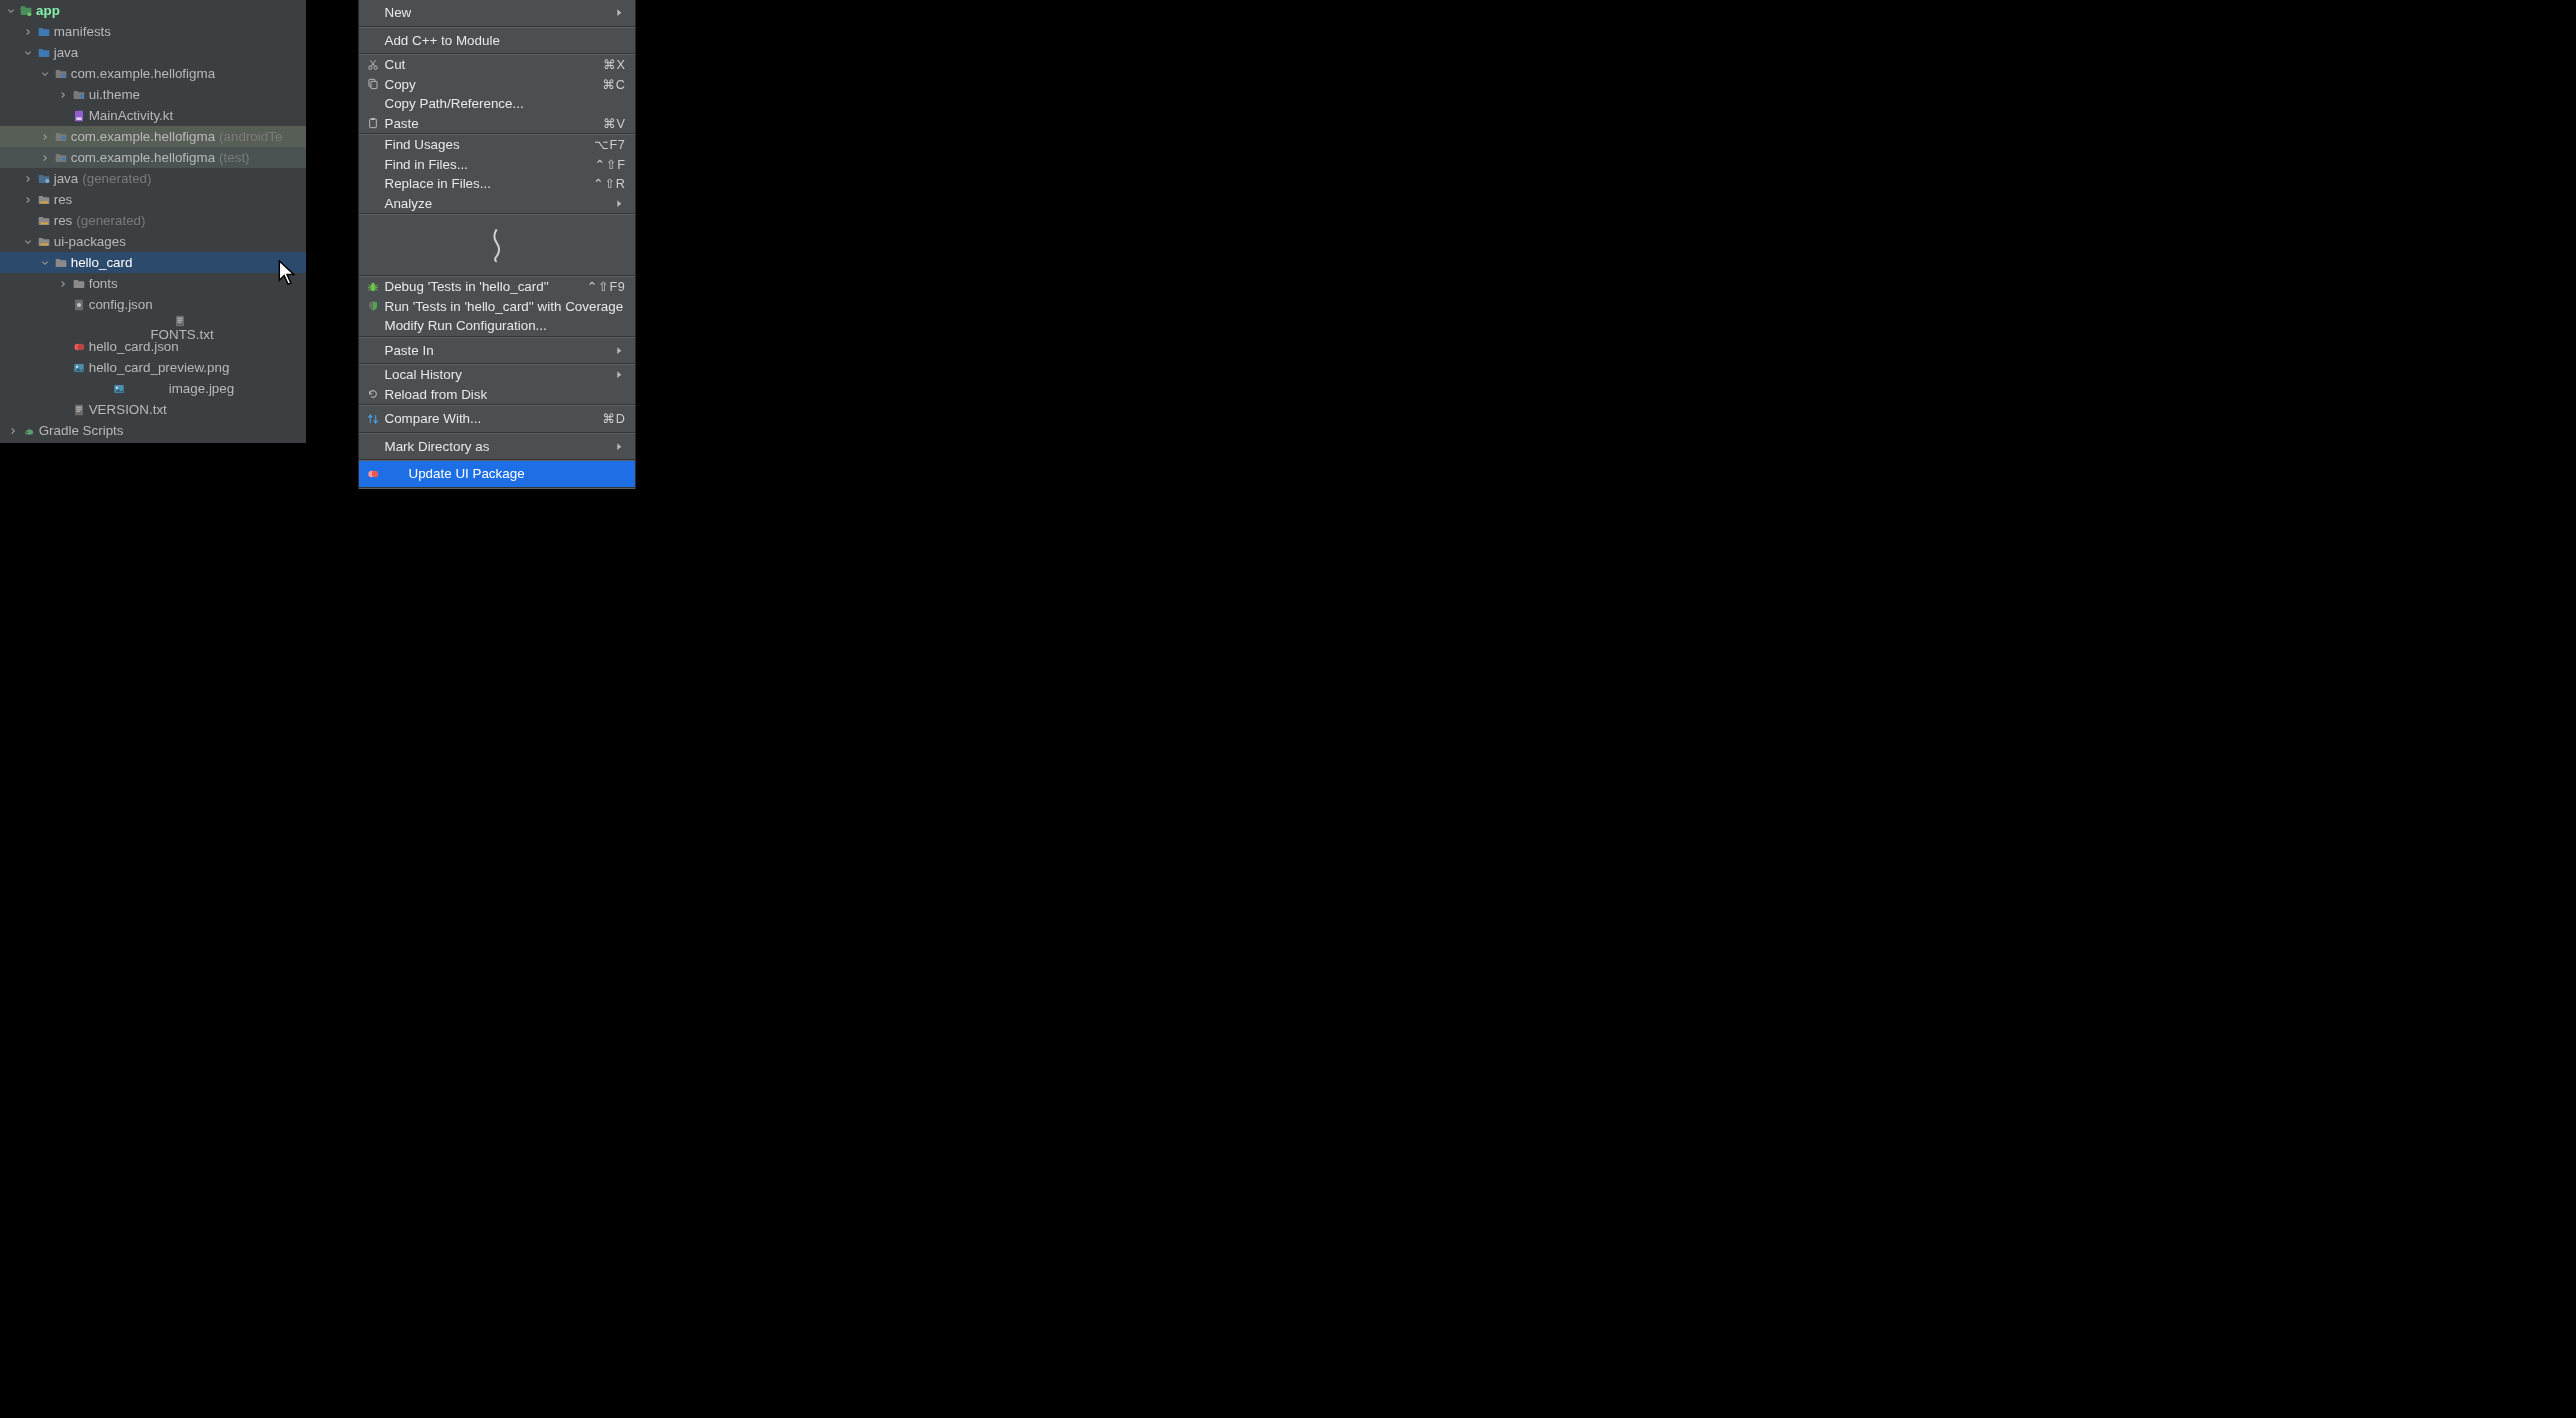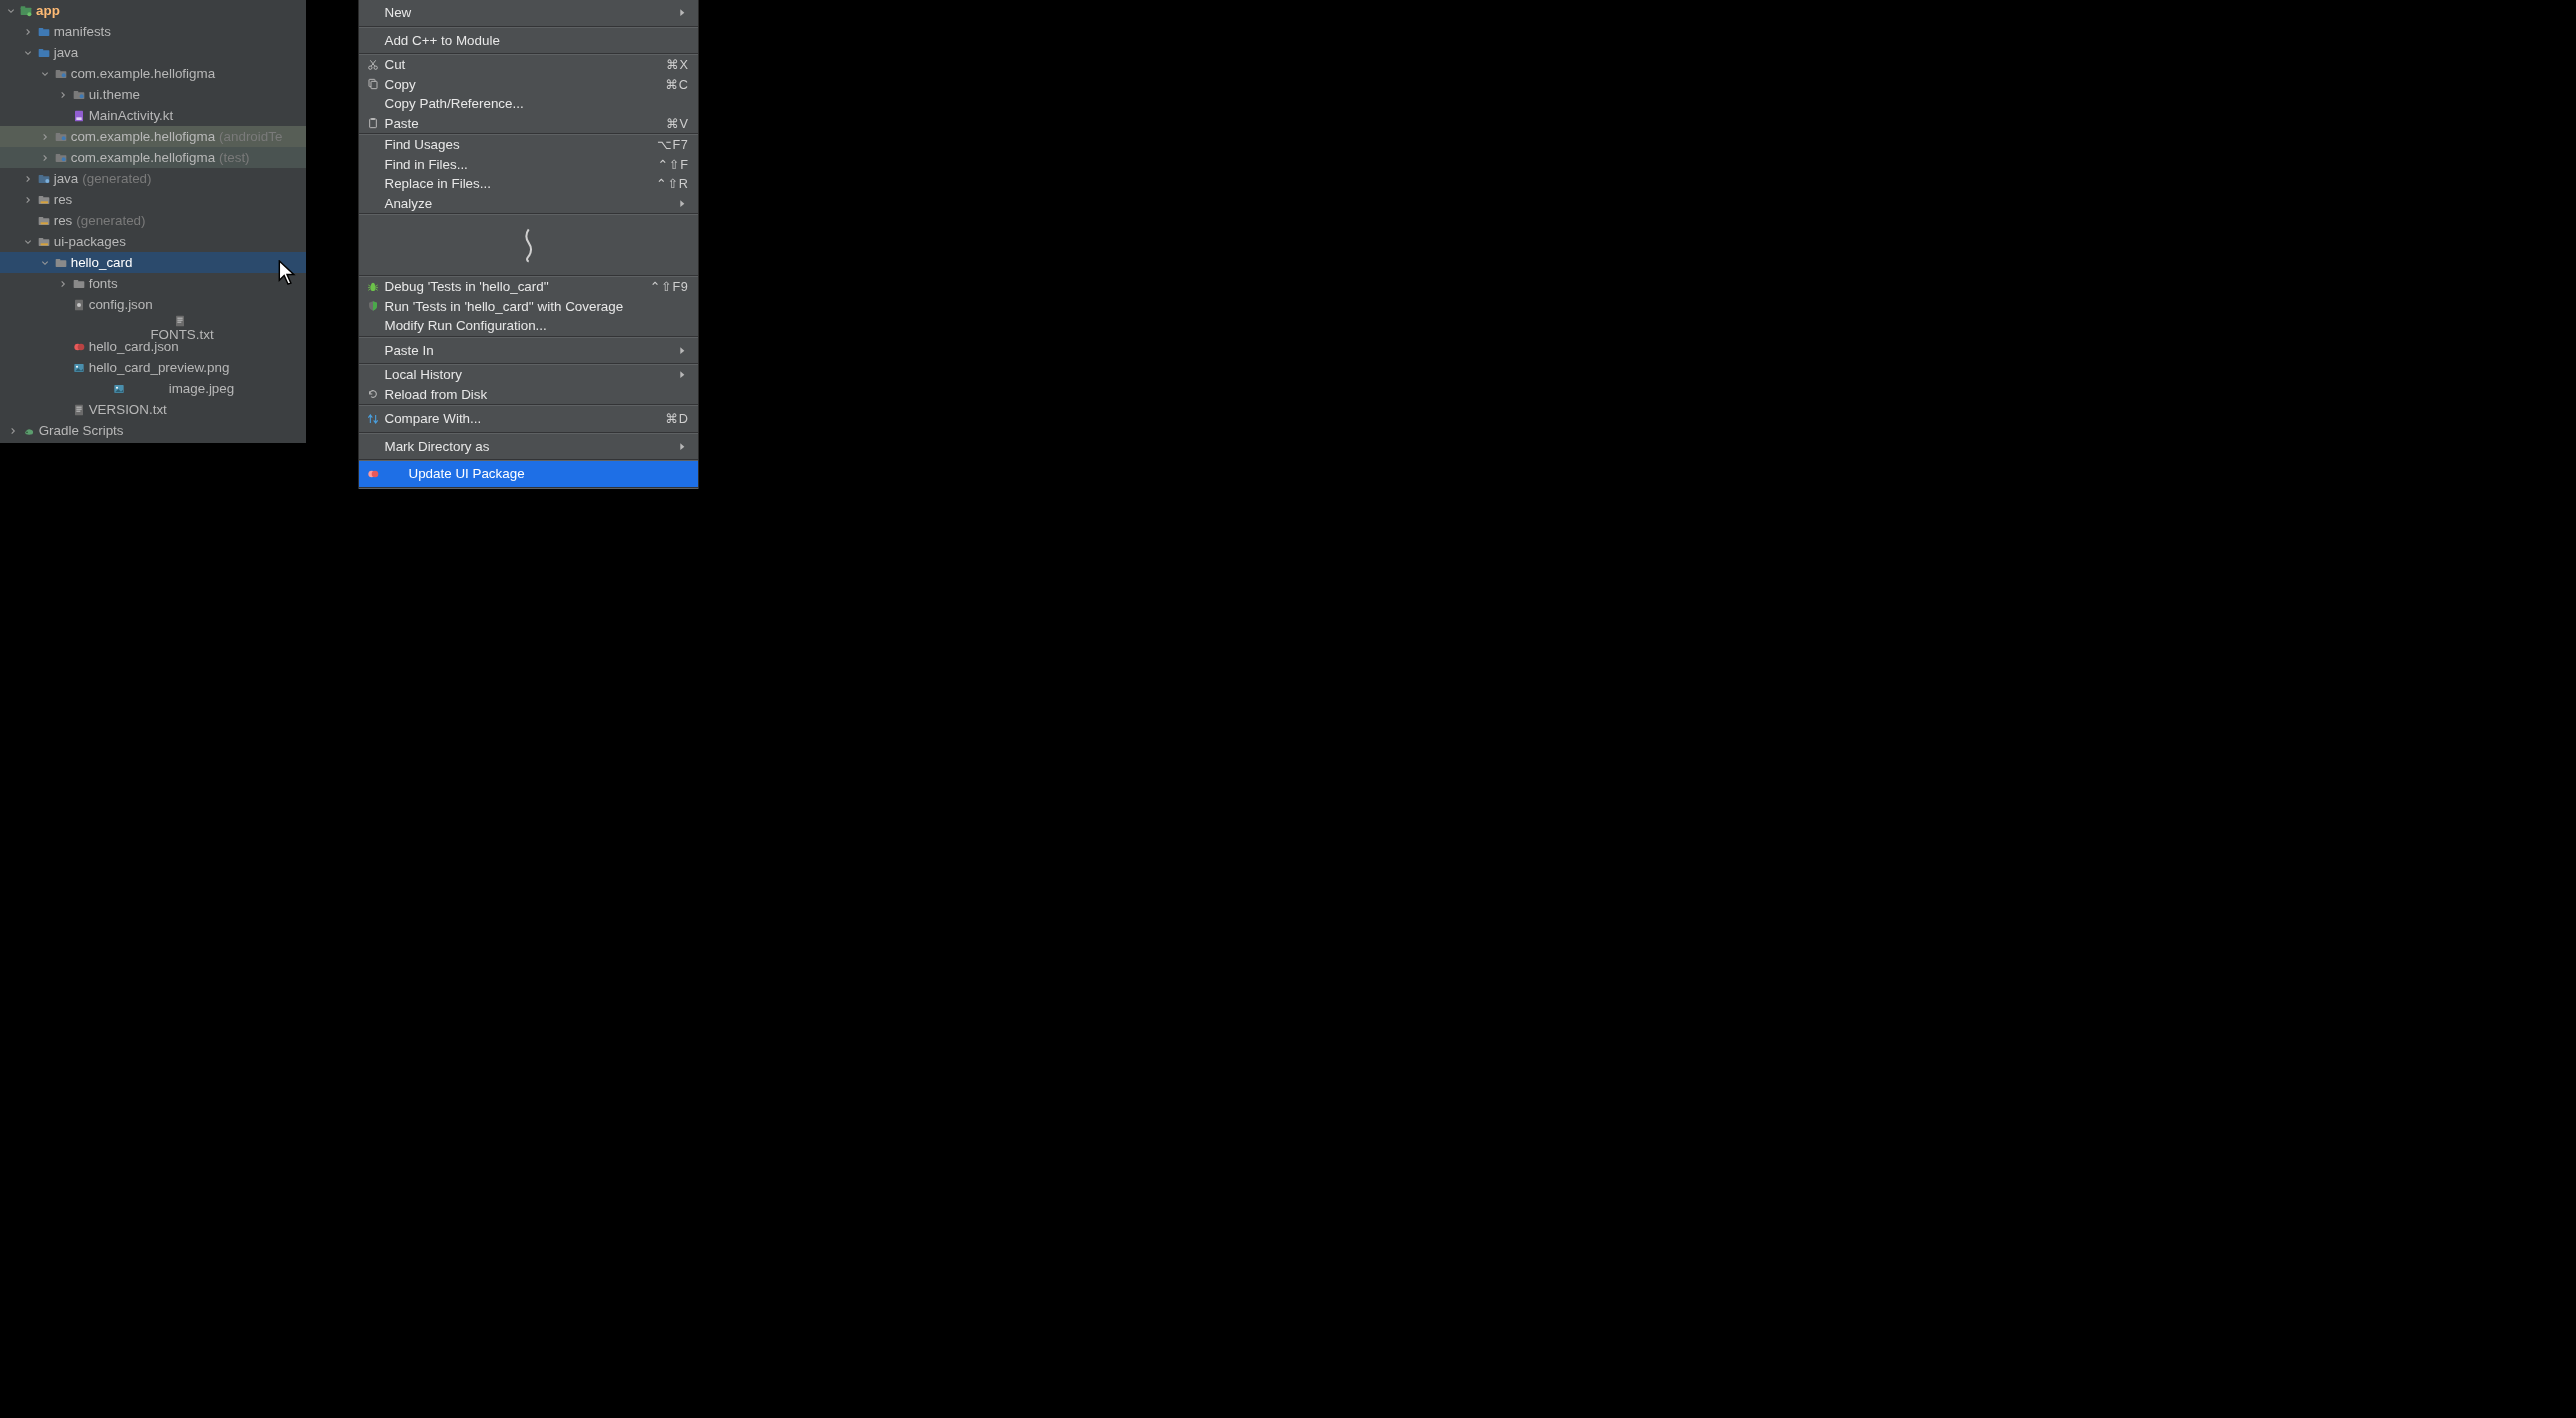--- a/index.html
+++ b/index.html
@@ -46,37 +46,37 @@
     .ficon {
       width: 12px;
       height: 12px;
       margin-right: 4px;
       display: inline-flex;
       align-items: center;
       justify-content: center;
     }
     .ficon svg { width: 12px; height: 12px; }
     .label { font-size: 13.4px; }
-    .label.bold { font-weight: 700; color: #fdba74; }
+    .label.bold { font-weight: 700; color: #86efac; }
     .suffix { color: #7a7a7a; margin-left: 4px; }
     .cursor {
       position: absolute;
       left: 278px;
       top: 260px;
       width: 20px;
       height: 27px;
       pointer-events: none;
     }
     .cursor svg { width: 20px; height: 27px; }
 
     .ctx-menu {
       position: absolute;
       left: 358px;
       top: 0;
-      width: 341px;
+      width: 278px;
       background: #4c4f51;
       color: #e8e8e8;
       font-size: 13.4px;
       border-left: 0.7px solid #2a2a2a;
       border-right: 0.7px solid #2a2a2a;
     }
     .menu-item {
       display: flex;
       align-items: center;
       height: 19.5px;

